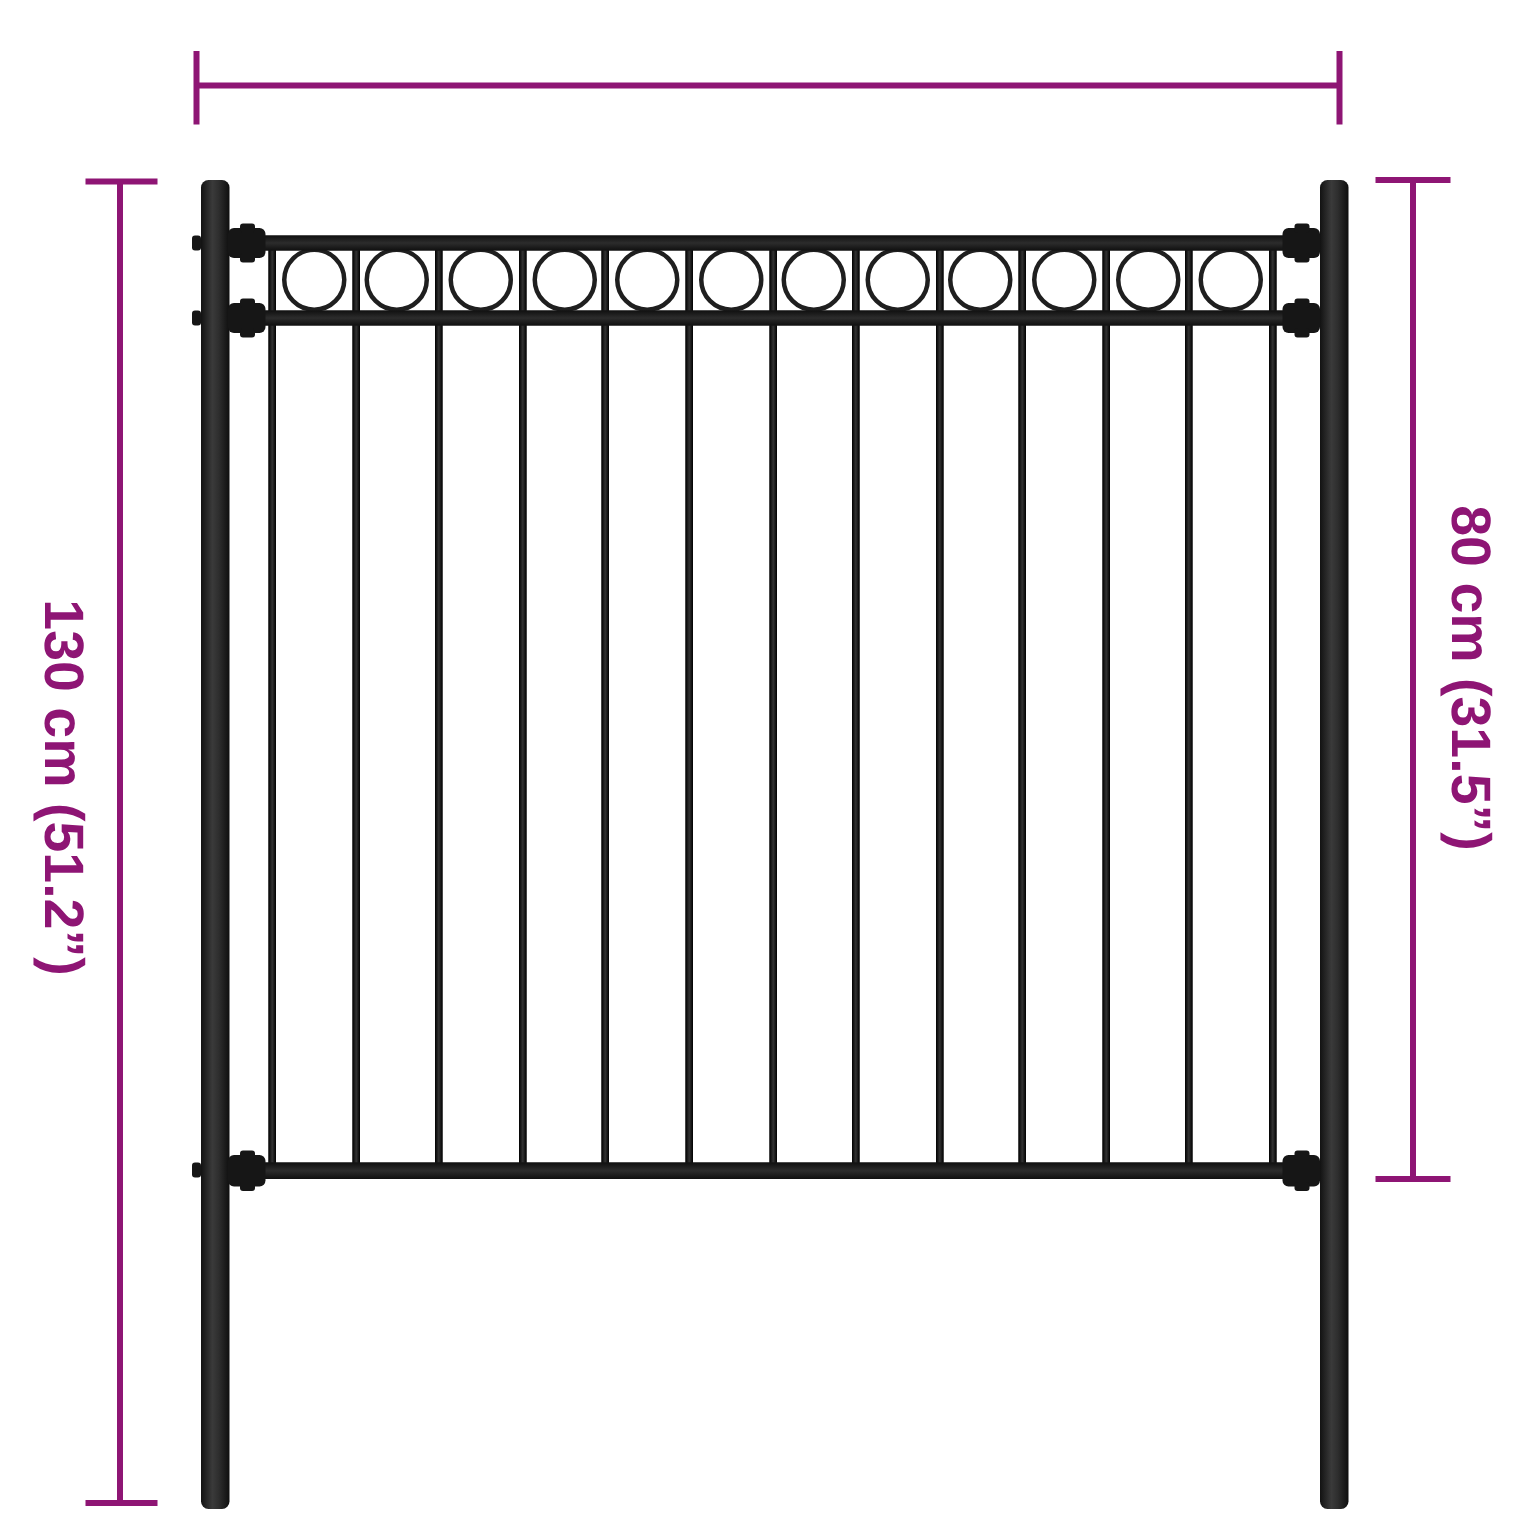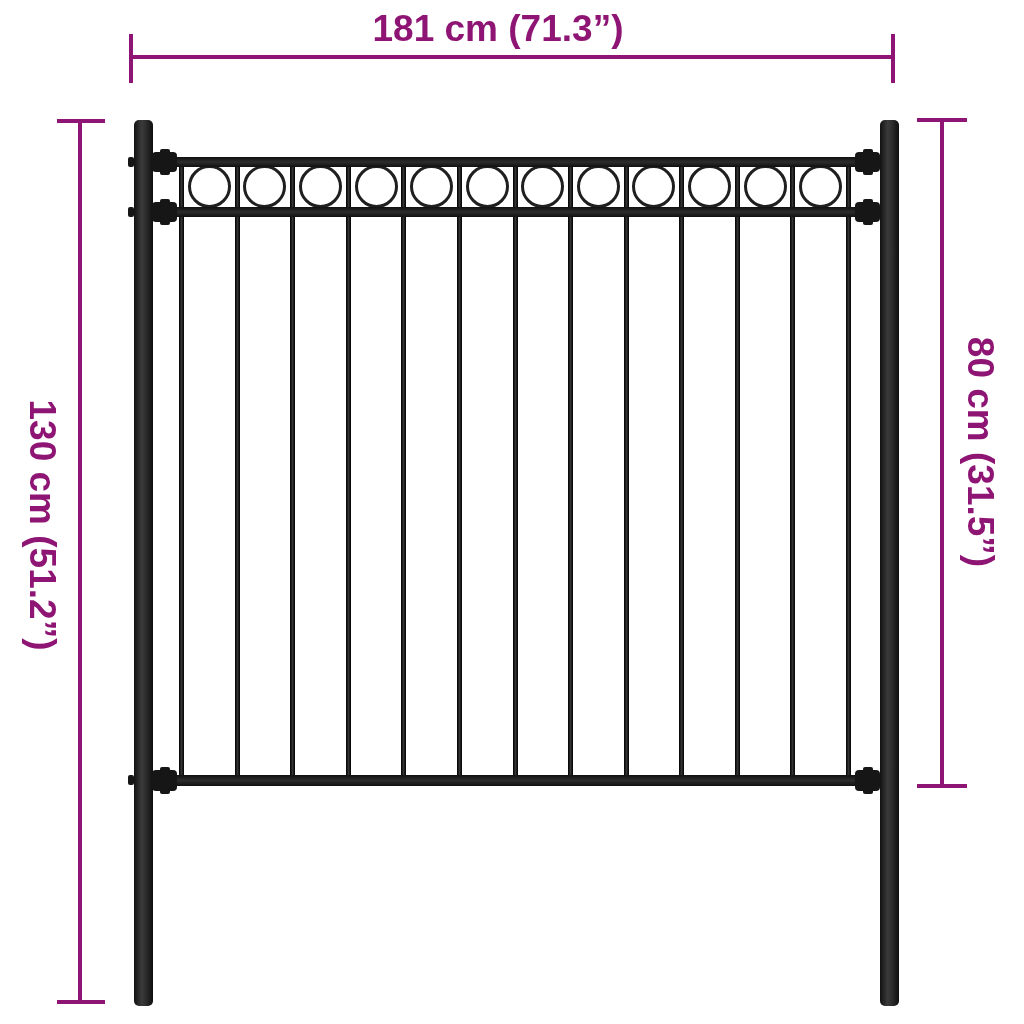--- a/index.html
+++ b/index.html
@@ -139,21 +139,20 @@
       <div class="bracket" style="left: 855px; top: 202px; height: 20px;"></div>
       <div class="nub" style="left: 128px; top: 207px;"></div>
       <div class="bracket" style="left: 152px; top: 770px; height: 21px;"></div>
       <div class="bracket" style="left: 855px; top: 770px; height: 21px;"></div>
       <div class="nub" style="left: 128px; top: 775px;"></div>
     </div>
 
   <div class="dim" style="left:131px;top:55px;width:762px;height:4px;"></div>
   <div class="dim" style="left:129px;top:34px;width:4px;height:49px;"></div>
   <div class="dim" style="left:891px;top:34px;width:4px;height:49px;"></div>
-  <div class="dim-label" style="left:498px;top:29px;">181 cm (71.3”)</div>
 
   <div class="dim" style="left:78px;top:121px;width:4px;height:881px;"></div>
   <div class="dim" style="left:57px;top:119px;width:48px;height:4px;"></div>
   <div class="dim" style="left:57px;top:1000px;width:48px;height:4px;"></div>
   <div class="dim-label vertical" style="left:42px;top:525px;">130 cm (51.2”)</div>
 
   <div class="dim" style="left:940px;top:120px;width:4px;height:666px;"></div>
   <div class="dim" style="left:917px;top:118px;width:50px;height:4px;"></div>
   <div class="dim" style="left:917px;top:784px;width:50px;height:4px;"></div>
   <div class="dim-label vertical" style="left:980px;top:452px;">80 cm (31.5”)</div>

